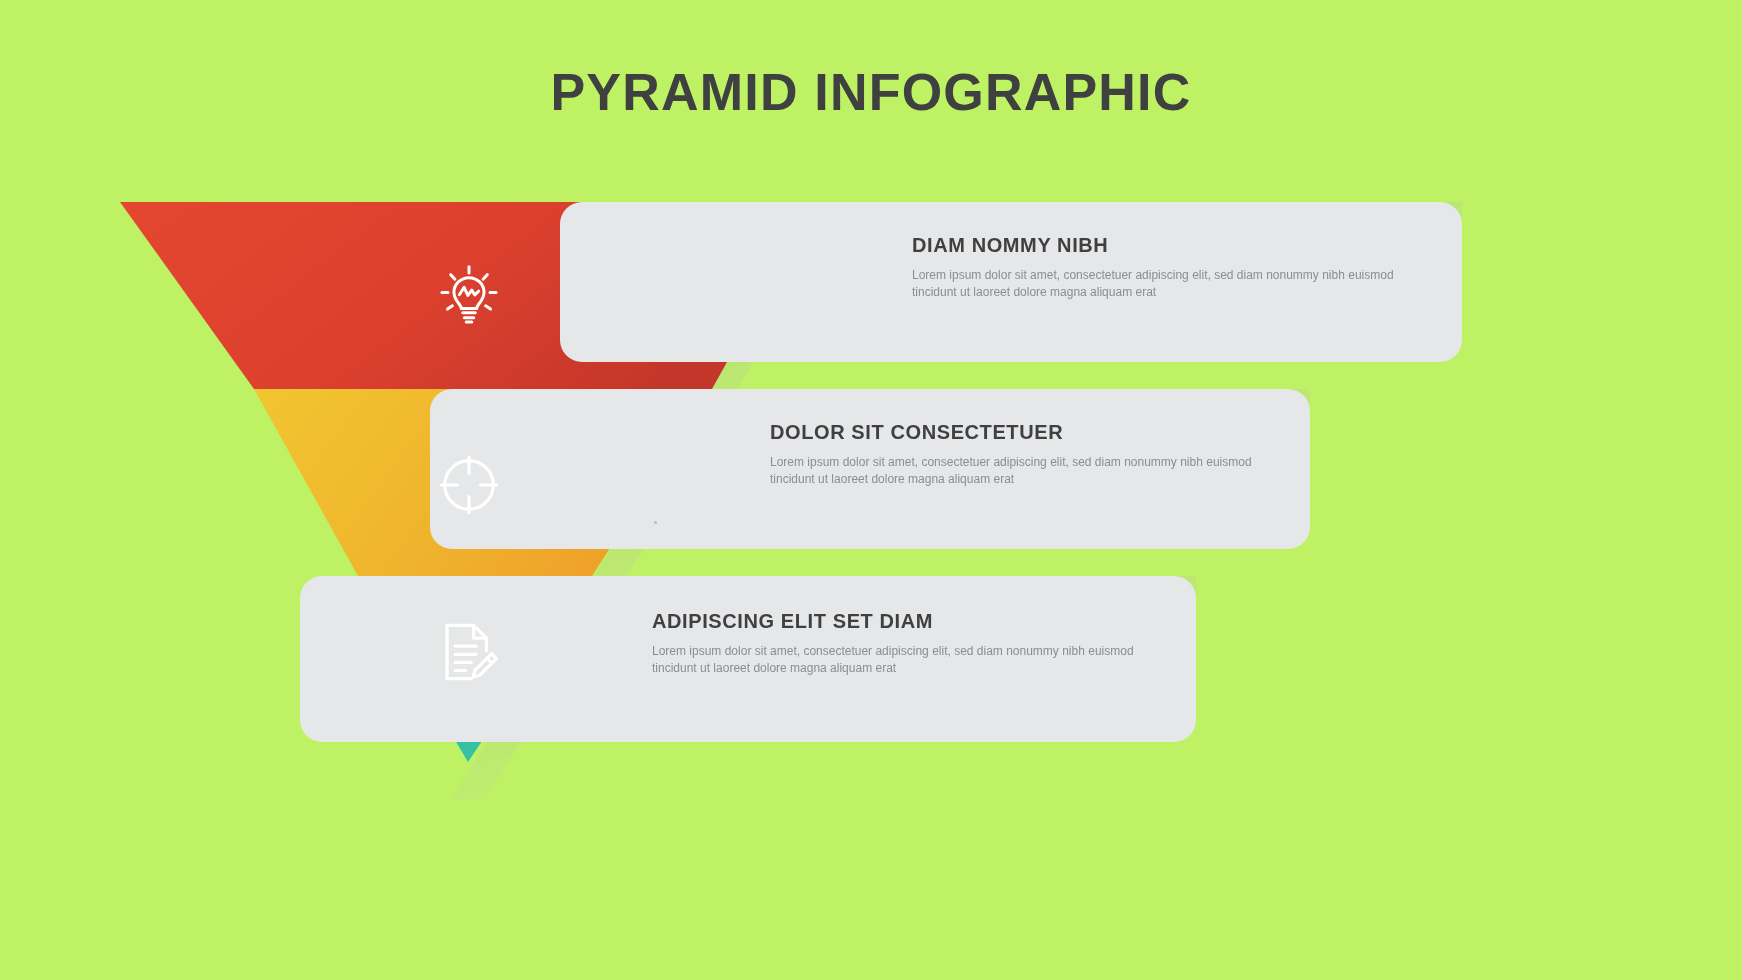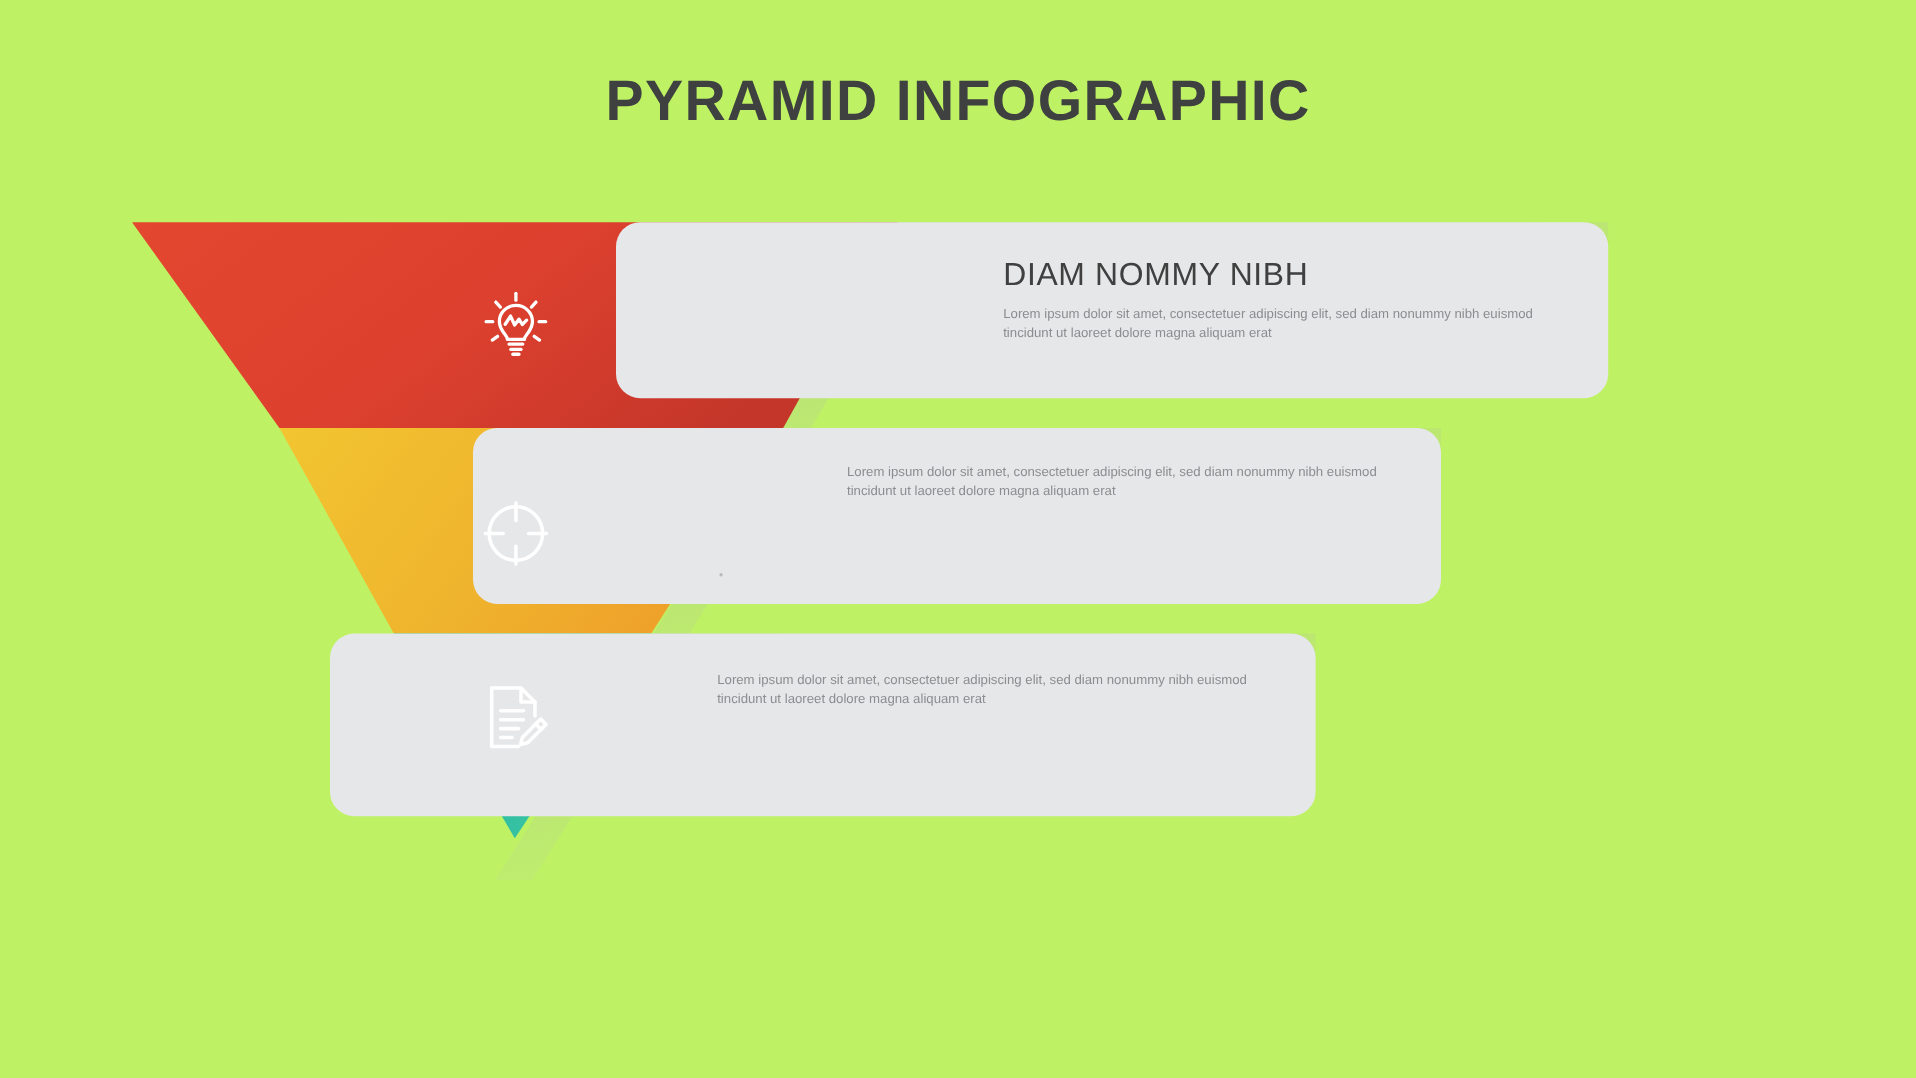--- a/index.html
+++ b/index.html
@@ -59,22 +59,22 @@
 
   .panel-inner {
     position: absolute;
     box-sizing: border-box;
   }
   .panel-1 .panel-inner { left: 352px; top: 32px; right: 44px; }
   .panel-2 .panel-inner { left: 340px; top: 32px; right: 42px; }
   .panel-3 .panel-inner { left: 352px; top: 34px; right: 44px; }
 
   .panel-title {
-    font-size: 29px;
-    font-weight: 400;
+    font-size: 20px;
+    font-weight: 700;
     letter-spacing: 0.6px;
     color: #404041;
     margin: 0 0 10px 0;
     white-space: nowrap;
     font-family: "Liberation Sans", sans-serif;
   }
   .panel-text {
     font-size: 12px;
     line-height: 1.42;
     color: #8b8d90;
@@ -161,26 +161,28 @@
 
   <div class="panel panel-1">
     <div class="panel-inner">
       <div class="panel-title">DIAM NOMMY NIBH</div>
       <div class="panel-text">Lorem ipsum dolor sit amet, consectetuer adipiscing elit, sed diam nonummy nibh euismod tincidunt ut laoreet dolore magna aliquam erat</div>
     </div>
   </div>
 
   <div class="panel panel-2">
     <div class="panel-inner">
+      <div class="panel-title">DOLOR SIT CONSECTETUER</div>
       <div class="panel-text">Lorem ipsum dolor sit amet, consectetuer adipiscing elit, sed diam nonummy nibh euismod tincidunt ut laoreet dolore magna aliquam erat</div>
     </div>
   </div>
 
   <div class="panel panel-3">
     <div class="panel-inner">
+      <div class="panel-title">ADIPISCING ELIT SET DIAM</div>
       <div class="panel-text">Lorem ipsum dolor sit amet, consectetuer adipiscing elit, sed diam nonummy nibh euismod tincidunt ut laoreet dolore magna aliquam erat</div>
     </div>
   </div>
 
   <div class="dot-mark"></div>
 
   <div class="icon-slot icon-1">
     <svg viewBox="0 0 64 64" fill="none" stroke="#ffffff" stroke-width="2.6" stroke-linecap="round" stroke-linejoin="round">
       <path d="M32 17c-7.2 0-13 5.6-13 12.6 0 4.6 2.3 7.5 4.3 10 1.2 1.5 2 2.6 2 4.1h13.4c0-1.5.8-2.6 2-4.1 2-2.5 4.3-5.4 4.3-10C45 22.6 39.2 17 32 17z"></path>
       <path d="M26.6 47.4h10.8"></path>

